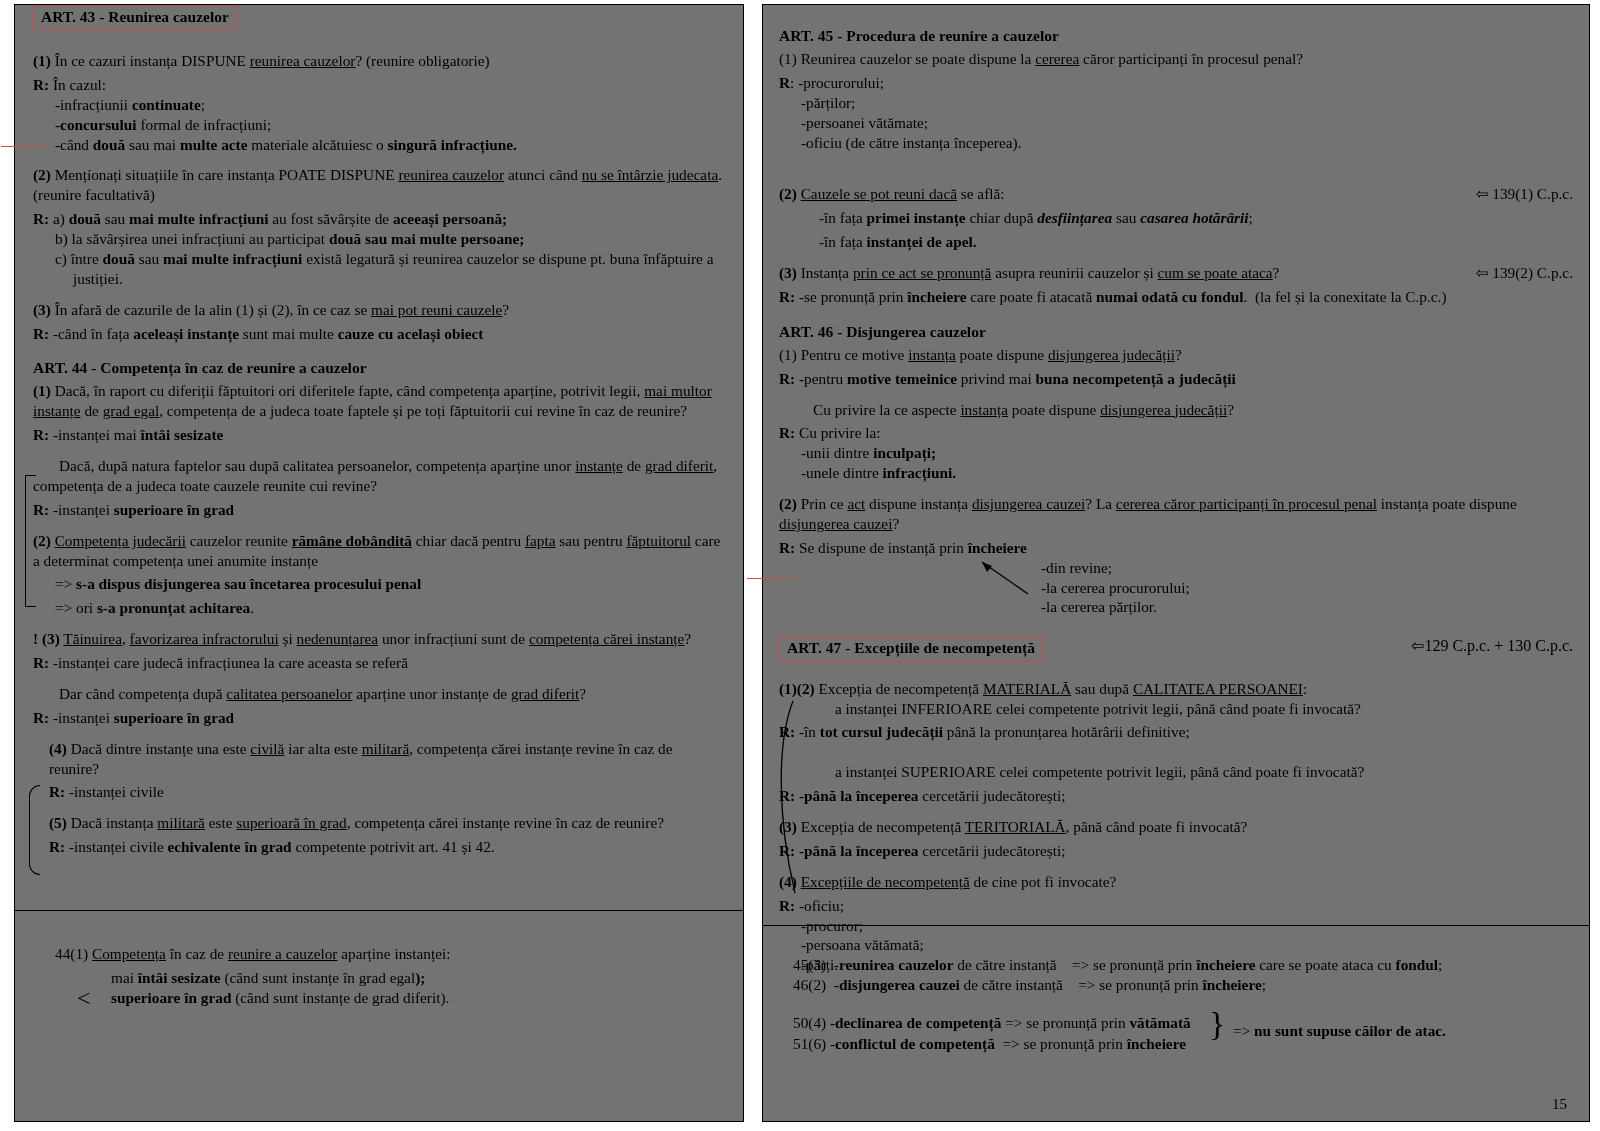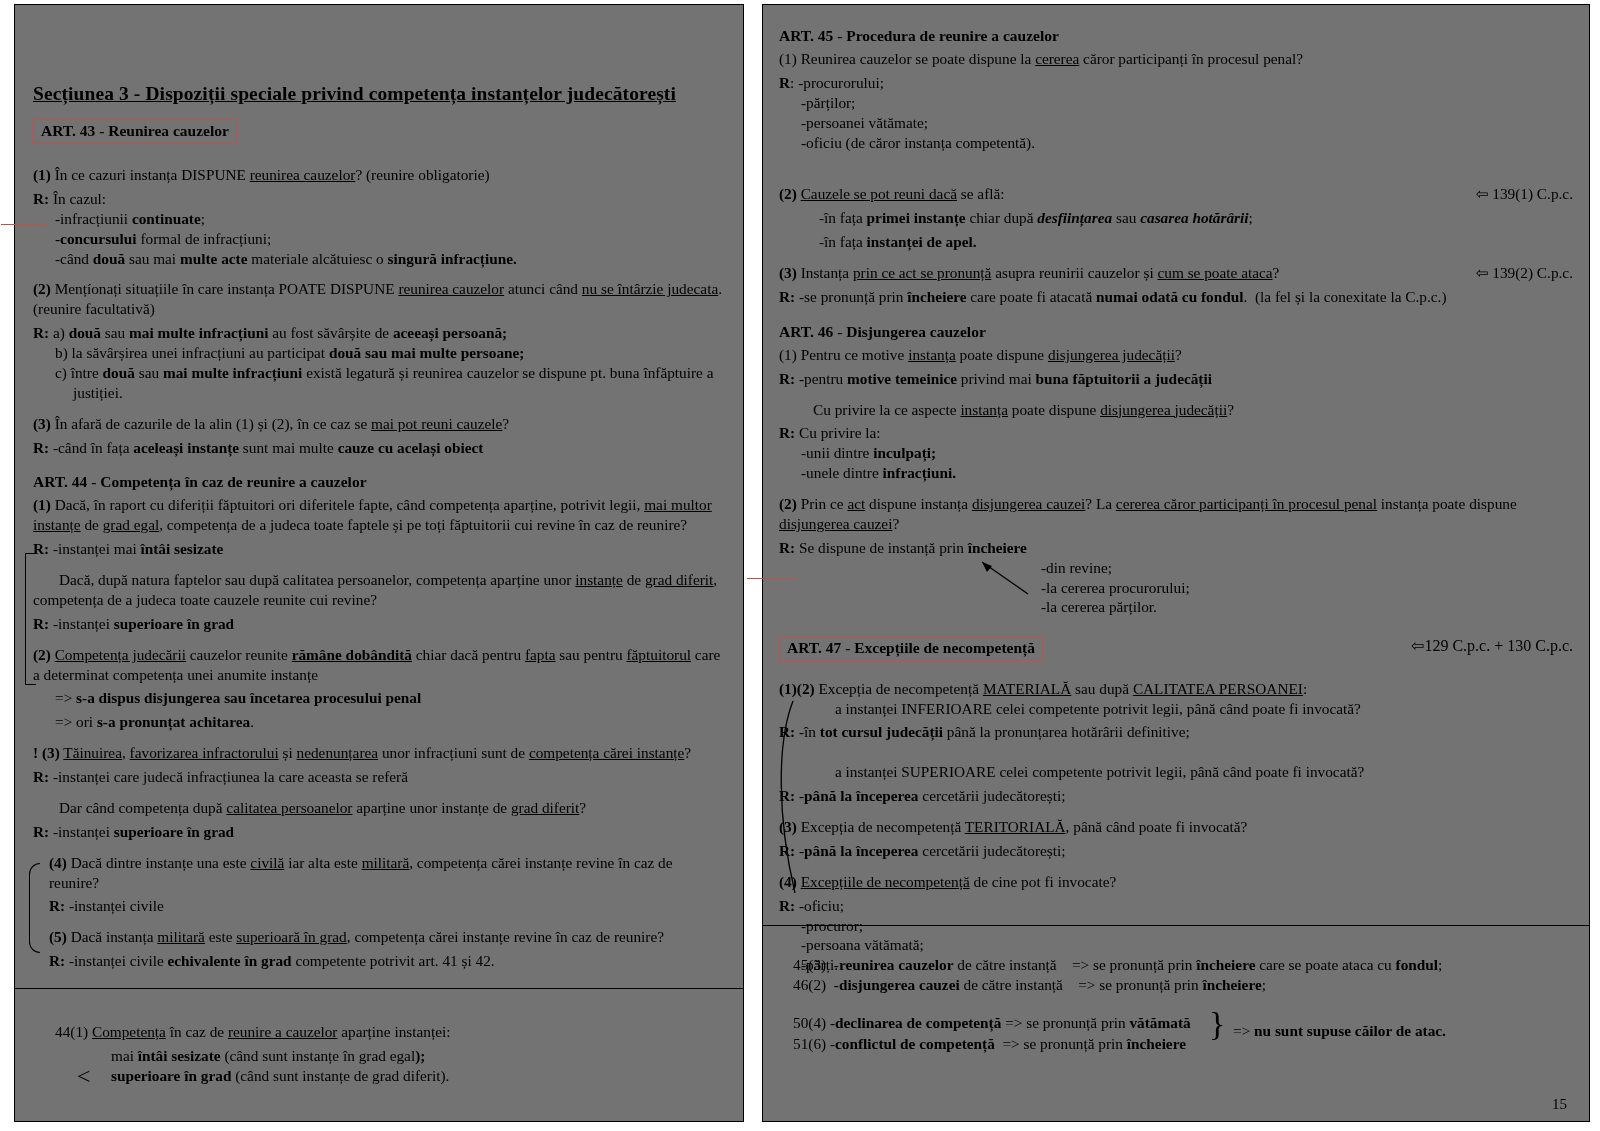--- a/index.html
+++ b/index.html
@@ -129,21 +129,20 @@
 
 <div class="spread">
 
   <div class="page page-left">
     <div class="page-body">
 
       <div class="red-line" style="left:-14px; top:141px; width:46px;"></div>
 
       <div class="left-top">
 
-        <div class="section-title">Secțiunea 3 - Dispoziții speciale privind competența instanțelor judecătorești</div>
 
         <div class="art-box">ART. 43 - Reunirea cauzelor</div>
 
         <div class="blk">
           <span class="b">(1)</span>
           <span>În ce cazuri instanța DISPUNE </span><span class="u">reunirea cauzelor</span><span>? (reunire obligatorie)</span>
         </div>
         <div class="blk tight">
           <span class="b">R:</span>
           <span>În cazul:</span>
@@ -231,21 +230,21 @@
 
         <div class="art-head" style="margin-top:0;">ART. 45 - Procedura de reunire a cauzelor</div>
 
         <div class="blk tight">
           <span>(1) Reunirea cauzelor se poate dispune la </span><span class="u">cererea</span><span> căror participanți în procesul penal?</span>
         </div>
         <div class="blk tight">
           <span class="b">R</span><span>: -procurorului;</span>
           <div class="ind1">-părților;</div>
           <div class="ind1">-persoanei vătămate;</div>
-          <div class="ind1">-oficiu (de căror instanța competentă).</div>
+          <div class="ind1">-oficiu (de către instanța începerea).</div>
         </div>
 
         <div class="blk row-ref" style="margin-top:32px;">
           <div>
             <span class="b">(2)</span>
             <span class="u">Cauzele se pot reuni dacă</span><span> se află:</span>
           </div>
           <div class="ref">⇦ 139(1) C.p.c.</div>
         </div>
         <div class="blk tight ind2">-în fața <span class="b">primei instanțe</span> chiar după <span class="bi">desființarea</span> sau <span class="bi">casarea hotărârii</span>;</div>
@@ -257,21 +256,21 @@
           </div>
           <div class="ref">⇦ 139(2) C.p.c.</div>
         </div>
         <div class="blk tight"><span class="b">R:</span> -se pronunță prin <span class="b">încheiere</span> care poate fi atacată <span class="b">numai odată cu fondul</span>.&nbsp; (la fel și la conexitate la C.p.c.)</div>
 
         <div class="art-head">ART. 46 - Disjungerea cauzelor</div>
 
         <div class="blk tight">
           <span>(1) Pentru ce motive </span><span class="u">instanța</span><span> poate dispune </span><span class="u">disjungerea judecății</span><span>?</span>
         </div>
-        <div class="blk tight"><span class="b">R:</span> -pentru <span class="b">motive temeinice</span> privind mai <span class="b">buna făptuitorii a judecății</span></div>
+        <div class="blk tight"><span class="b">R:</span> -pentru <span class="b">motive temeinice</span> privind mai <span class="b">buna necompetență a judecății</span></div>
 
         <div class="blk" style="text-indent:34px;">
           <span>Cu privire la ce aspecte </span><span class="u">instanța</span><span> poate dispune </span><span class="u">disjungerea judecății</span><span>?</span>
         </div>
         <div class="blk tight">
           <span class="b">R:</span> Cu privire la:
           <div class="ind1">-unii dintre <span class="b">inculpați;</span></div>
           <div class="ind1">-unele dintre <span class="b">infracțiuni.</span></div>
         </div>
 

